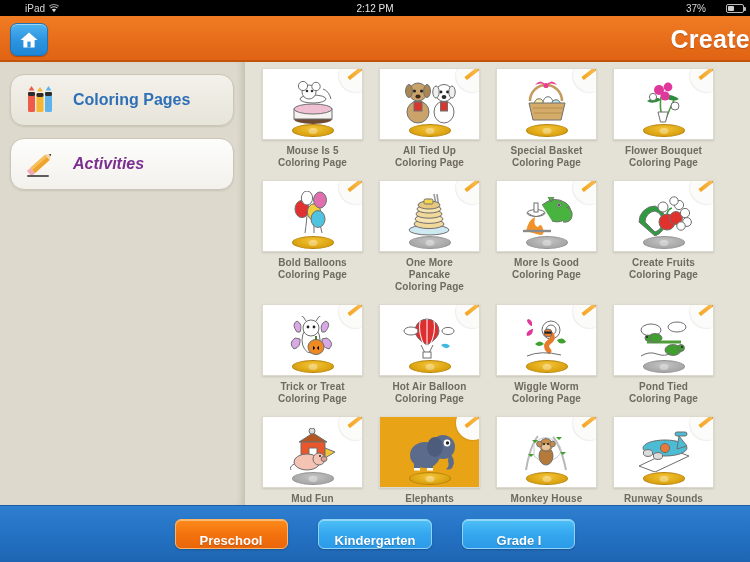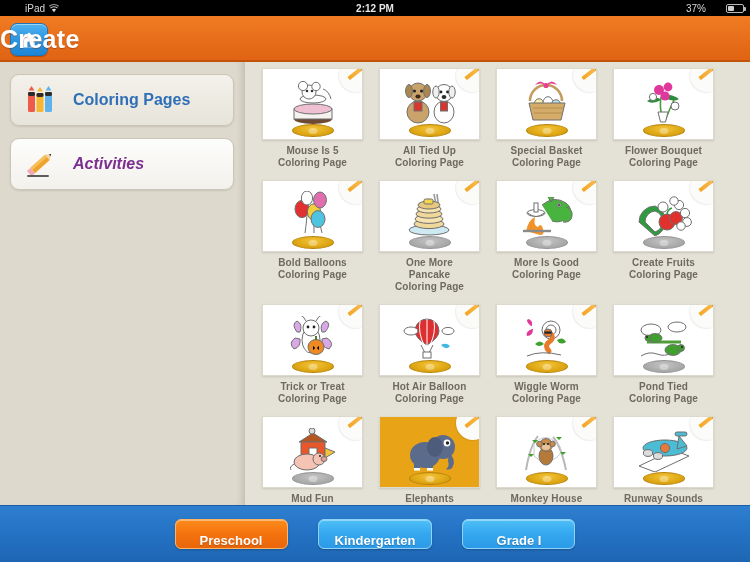--- a/index.html
+++ b/index.html
@@ -11,38 +11,38 @@
   #app { position:relative; width:750px; height:562px; overflow:hidden; }
 
   
   .statusbar{
     position:absolute; top:0; left:0; width:750px; height:16px;
     background:#000; color:#d8d8d8; font-size:10px;
     display:flex; align-items:center; padding:0 6px;
   }
   .sb-left{ display:flex; align-items:center; gap:4px;padding-left:19px; }
   .sb-center{ position:absolute; left:0; right:0; text-align:center;
-              font-size:10px; font-weight:bold; color:#e6e6e6; }
+              font-size:10px; font-weight:normal; color:#e6e6e6; }
   .sb-right{ margin-left:auto; display:flex; align-items:center; gap:20px; z-index:2;}
   .wifi{ width:10px; height:9px; position:relative; display:inline-block; }
   .batt{ width:18px; height:9px; border:1px solid #b9b9b9; border-radius:2px;
          position:relative; display:inline-block; }
   .batt::after{ content:""; position:absolute; right:-3px; top:2.5px;
         width:2px; height:4px; background:#b9b9b9; border-radius:0 1px 1px 0;}
   .batt i{ position:absolute; left:1px; top:1px; bottom:1px; width:35%;
            background:#cfcfcf; border-radius:1px; display:block;}
 
   
   .header{
     position:absolute; top:16px; left:0; width:750px; height:46px;
     background:linear-gradient(#f07c23 0%, #e9701c 45%, #e06413 100%);
     border-bottom:2px solid #c1530c;
   }
   .header-title{
-    position:absolute; left:0; right:0; top:9px; text-align:left;
+    position:absolute; left:0; right:0; top:9px; text-align:right;
     color:#fff; font-size:25px; font-weight:bold; letter-spacing:.3px;
     text-shadow:0 1px 1px rgba(120,45,0,.45);
   }
   .home-btn{
     position:absolute; left:10px; top:7px; width:38px; height:33px;
     border-radius:7px; border:1px solid #1f74b8;
     background:linear-gradient(#4fb3f0 0%, #2e95e0 50%, #1e86d6 100%);
     box-shadow:inset 0 1px 0 rgba(255,255,255,.45), 0 1px 1px rgba(0,0,0,.25);
     display:flex; align-items:center; justify-content:center; cursor:pointer;
   }
@@ -53,21 +53,21 @@
 
   
   .sidebar{
     position:absolute; left:0; top:0; width:245px; height:443px;
     background:#ddd9cc;
     border-right:1px solid #c9c4b4;
     box-shadow:inset -6px 0 8px -6px rgba(0,0,0,.18);
     padding:12px 10px;
   }
   .side-item{
-    height:52px; margin-bottom:12px; border-radius:9px;
+    height:52px; margin-bottom:12px; border-radius:14px;
     display:flex; align-items:center; padding:0 10px; cursor:pointer;
     border:1px solid #cbc6b7;
     box-shadow:0 1px 2px rgba(0,0,0,.10);
   }
   .side-item.coloring{ background:linear-gradient(#f3f1ea,#e7e4da); }
   .side-item.activities{ background:linear-gradient(#fdfdfc,#f3f1ec);font-style:italic; }
   .side-label{ font-size:16px; font-weight:bold; margin-left:14px; }
   .side-label.blue{ color:#2e6fb7; }
   .side-label.purple{ color:#7b2f8f; }
   .side-ico{ width:38px; height:36px; flex:0 0 38px; position:relative; }

